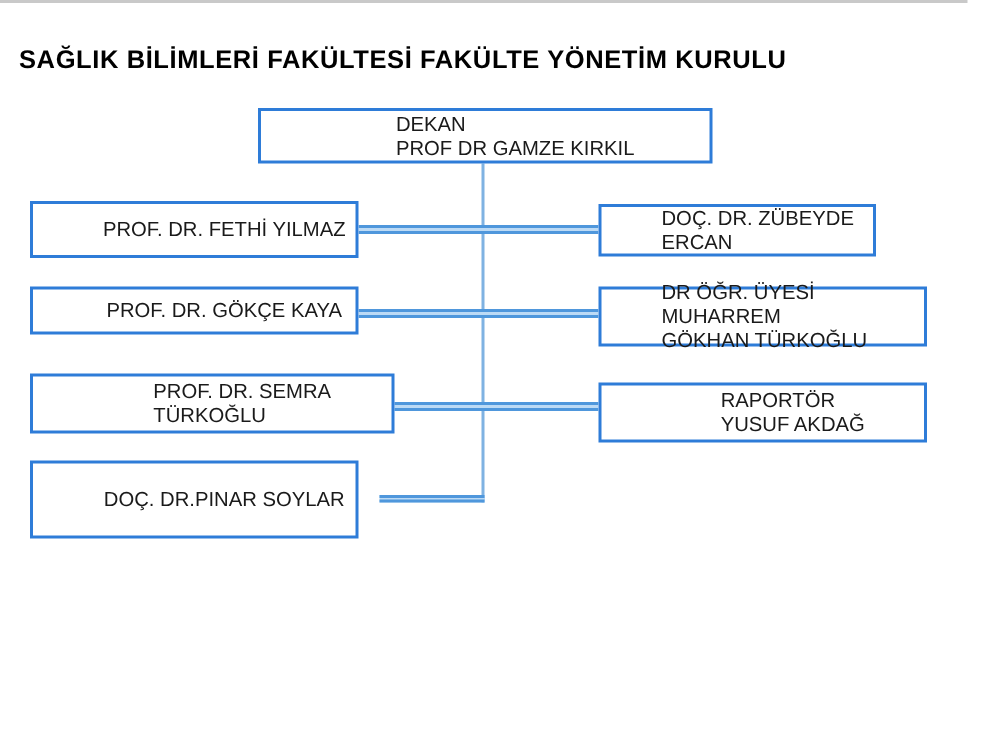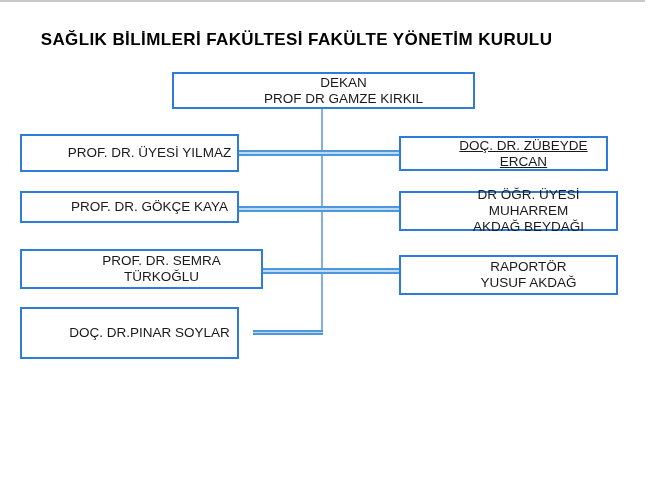--- a/index.html
+++ b/index.html
@@ -24,44 +24,43 @@
   .chart-title {
     position: absolute;
     left: 0; top: 30px;
     width: 537px;
     text-align: center;
     font-size: 17px;
     font-weight: bold;
     letter-spacing: 0.4px;
     color: #000000;
     white-space: nowrap;
-    margin-left: 28px;
   }
   .node {
     position: absolute;
     box-sizing: border-box;
     border: 2px solid #2e7cd8;
     background: #ffffff;
     display: flex;
     align-items: center;
     justify-content: center;
-    text-align: center;
+    text-align: left;
     font-size: 13.5px;
     line-height: 16px;
     color: #1a1a1a;
     white-space: pre-line;
     z-index: 3;
     padding-left: 40px;
   }
   .node-dekan  { left: 172px; top: 72px;  width: 303px; height: 37px; }
   .node-l0     { left: 20px;  top: 134px; width: 219px; height: 38px; }
   .node-l1     { left: 20px;  top: 191px; width: 219px; height: 32px; }
   .node-l2     { left: 20px;  top: 249px; width: 243px; height: 40px; }
   .node-l3     { left: 20px;  top: 307px; width: 219px; height: 52px; }
-  .node-r0     { left: 399px; top: 136px; width: 209px; height: 35px; text-decoration: underline; }
+  .node-r0     { left: 399px; top: 136px; width: 185px; height: 35px; }
   .node-r1     { left: 399px; top: 191px; width: 219px; height: 40px; }
   .node-r2     { left: 399px; top: 255px; width: 219px; height: 40px; }
   .connector {
     position: absolute;
     box-sizing: border-box;
     height: 6px;
     background: #bcdaf5;
     border-top: 2px solid #4f97dc;
     border-bottom: 2px solid #4f97dc;
     z-index: 2;
@@ -90,25 +89,25 @@
   <div class="trunk"></div>
 
   <div class="connector conn-row0"></div>
   <div class="connector conn-row1"></div>
   <div class="connector conn-row2"></div>
   <div class="connector conn-row3"></div>
 
   <div class="node node-dekan">DEKAN
 PROF DR GAMZE KIRKIL</div>
 
-  <div class="node node-l0">PROF. DR. ÜYESİ YILMAZ</div>
+  <div class="node node-l0">PROF. DR. FETHİ YILMAZ</div>
   <div class="node node-l1">PROF. DR. GÖKÇE KAYA</div>
   <div class="node node-l2">PROF. DR. SEMRA
 TÜRKOĞLU</div>
   <div class="node node-l3">DOÇ. DR.PINAR SOYLAR</div>
 
   <div class="node node-r0">DOÇ. DR. ZÜBEYDE ERCAN</div>
   <div class="node node-r1">DR ÖĞR. ÜYESİ MUHARREM
-AKDAĞ BEYDAĞI</div>
+GÖKHAN TÜRKOĞLU</div>
   <div class="node node-r2">RAPORTÖR
 YUSUF AKDAĞ</div>
 
 </div>
 
 </body></html>

